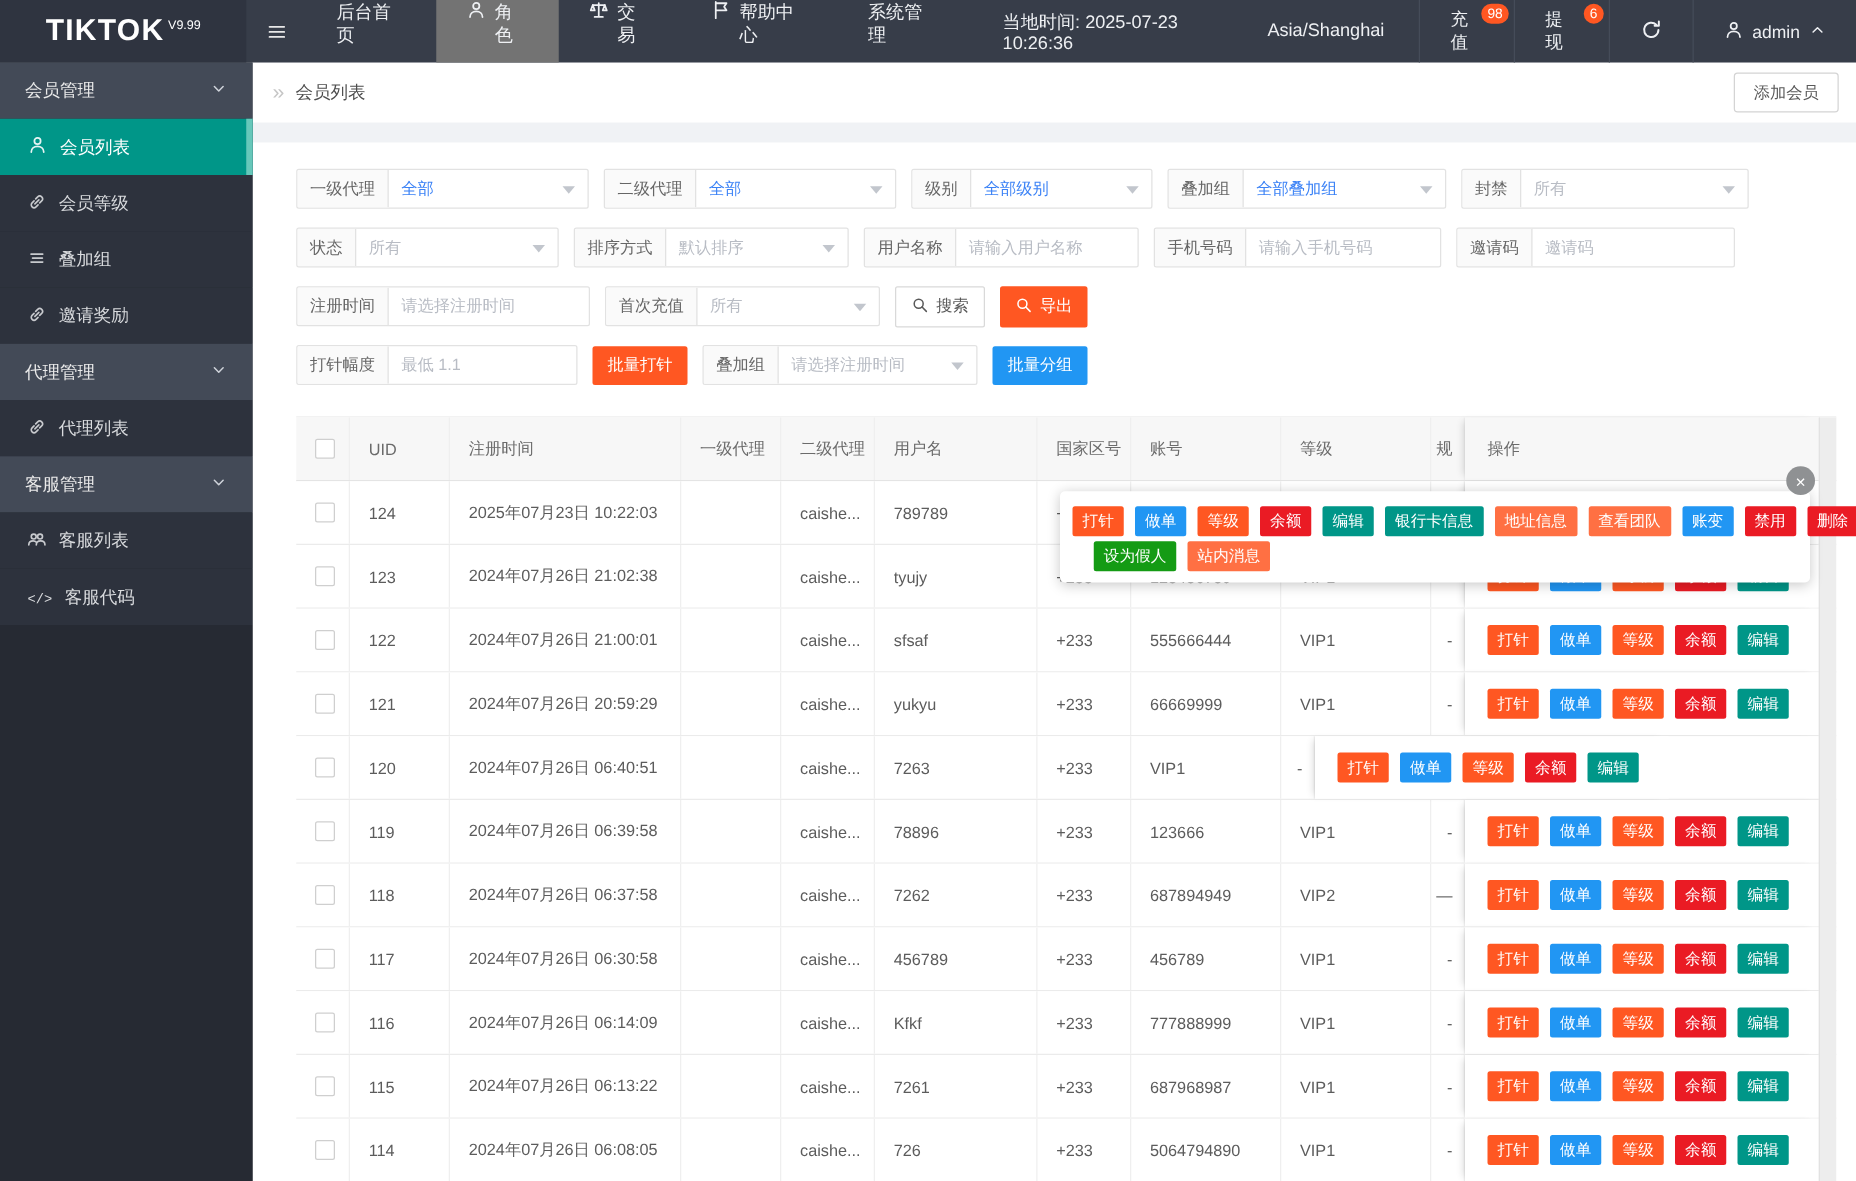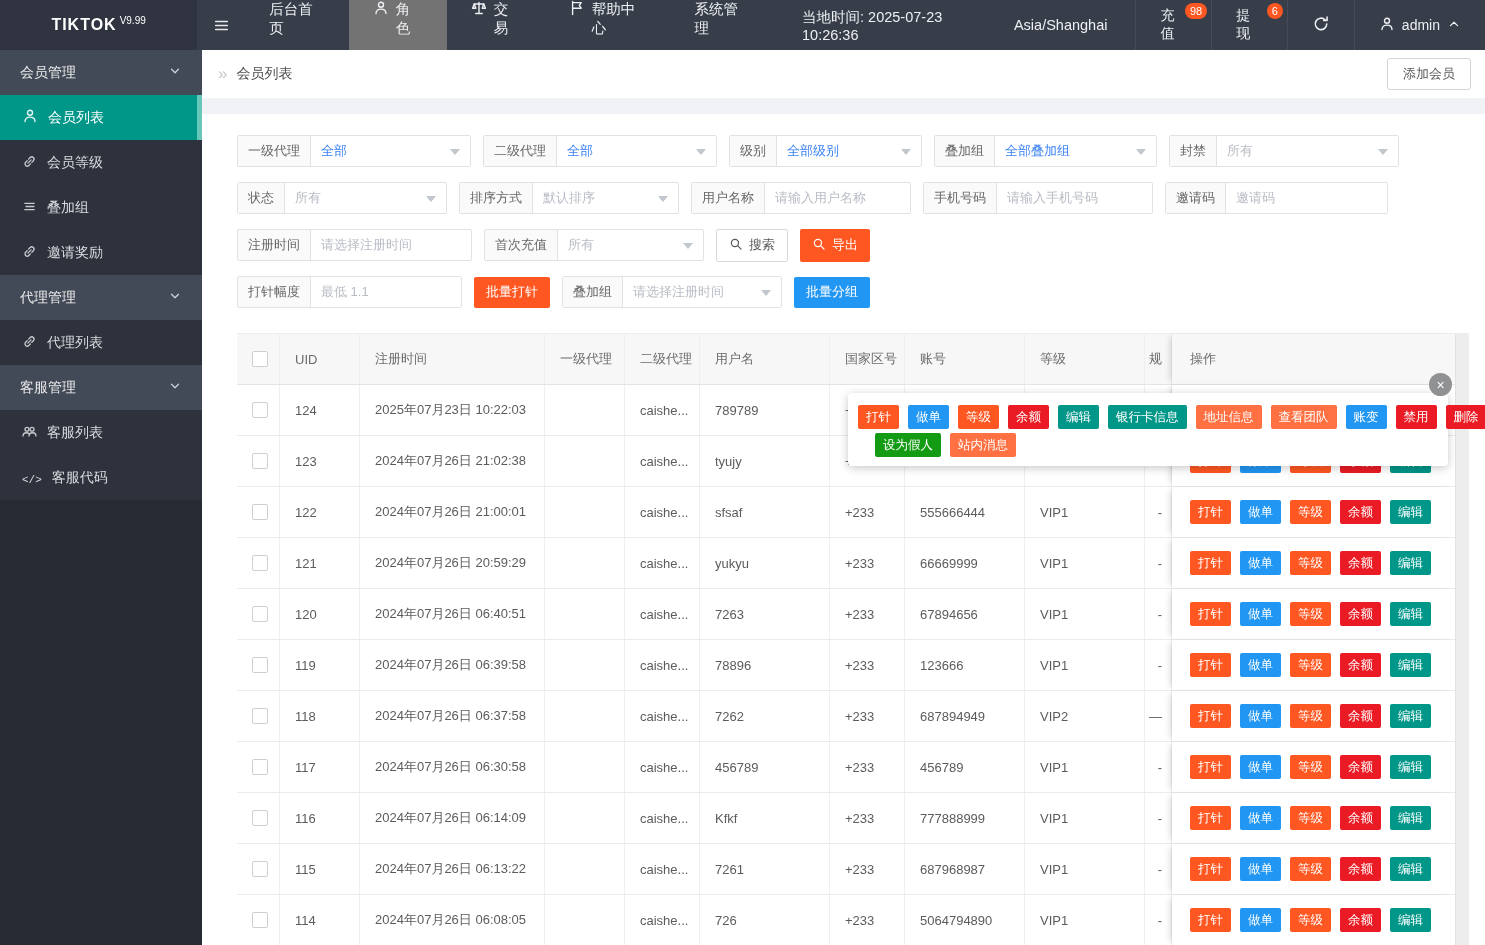--- a/index.html
+++ b/index.html
@@ -5,21 +5,21 @@
   * { box-sizing: border-box; margin: 0; padding: 0; }
   html,body { width:1485px; height:945px; overflow:hidden;
     font-family:"Liberation Sans","DejaVu Sans",sans-serif; font-size:14px;
     background:#f0f2f5; color:#333; position:relative; }
 
   
   .navbar { position:absolute; left:0; top:0; width:1485px; height:50px;
     background:#373d49; display:flex; align-items:stretch; z-index:40; }
   .logo { width:202px; background:#2f3440; color:#fff; display:flex;
     align-items:center; justify-content:center; }
-  .logo .brand { font-size:16px; letter-spacing:1px; font-weight:bold; }
+  .logo .brand { font-size:24px; letter-spacing:1px; font-weight:bold; }
   .logo .ver { font-size:10px; margin-left:3px; margin-top:-10px; }
   .nav-left { display:flex; align-items:stretch; }
   .nav-burger { width:50px; display:flex; align-items:center; justify-content:center;
     color:#e8e8e8; cursor:pointer; }
   .nav-item { display:flex; align-items:flex-start; gap:7px; padding:0 24px;
     color:#eef0f3; cursor:pointer; font-size:14.5px; }
   .nav-item.active { background:#737373; }
   .nav-item svg { display:block; }
   .nav-right { margin-left:auto; display:flex; align-items:stretch; color:#eef0f3; }
   .nav-time { display:flex; align-items:center; gap:26px; padding:0 28px; font-size:14.5px; }
@@ -589,23 +589,20 @@
           </div>
           <div class="t-cell c-agent2" style="width: 75px;">
             <span>caishe...</span>
           </div>
           <div class="t-cell c-user" style="width: 130px;">
             <span>7263</span>
           </div>
           <div class="t-cell c-country" style="width: 75px;">
             <span>+233</span>
           </div>
-          <div class="t-cell c-account" style="width: 120px;">
-            <span>67894656</span>
-          </div>
           <div class="t-cell c-level" style="width: 120px;">
             <span>VIP1</span>
           </div>
           <div class="t-cell c-extra" style="width: 27px;">
             <span>-</span>
           </div>
           <div class="t-cell c-actions" style="width: 283px;">
             <button class="mini-btn" style="background: rgb(255, 87, 34);">打针</button>
             <button class="mini-btn" style="background: rgb(33, 150, 243);">做单</button>
             <button class="mini-btn" style="background: rgb(255, 87, 34);">等级</button>

